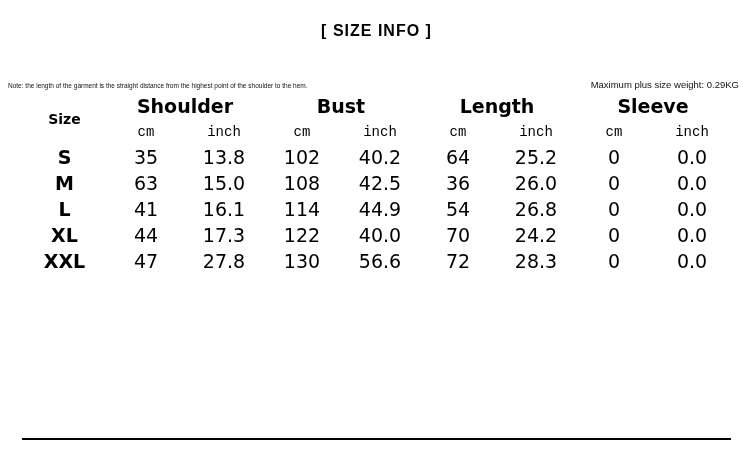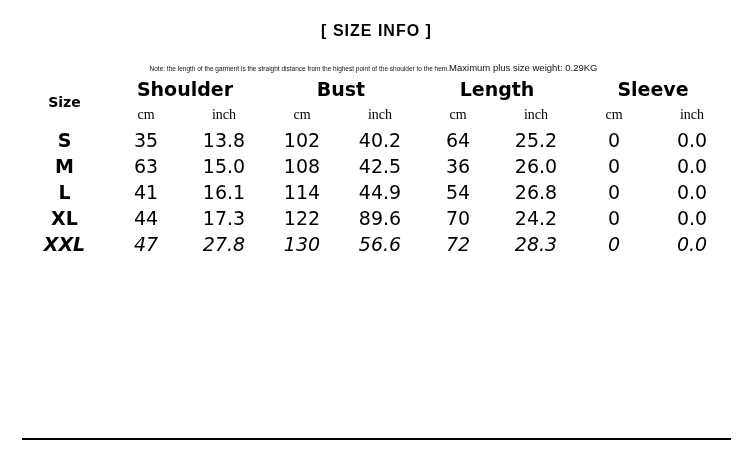--- a/index.html
+++ b/index.html
@@ -30,25 +30,25 @@
     font-family: "DejaVu Sans", sans-serif;
   }
   .subtitle {
     text-align: center;
     font-size: 16px;
     font-weight: bold;
     margin-top: 22px;
     letter-spacing: 1px;
   }
   .note-row {
-    margin-top: 22px;
+    margin-top: 39px;
     padding: 0 8px 0 8px;
     display: flex;
     align-items: flex-end;
-    justify-content: center;
+    justify-content: space-between;
   }
   .note-left {
     font-size: 6.5px;
     color: #111;
     line-height: 1.2;
     max-width: 420px;
   }
   .note-right {
     font-size: 9.5px;
     color: #111;
@@ -65,21 +65,20 @@
     border: 0;
     text-align: center;
     vertical-align: middle;
     padding: 0;
   }
   .hline-top td {
     border-top: 2px solid #000;
   }
   .hline-bottom td {
     border-bottom: 2px solid #000;
-    font-style: italic;
   }
   .row-sep td {
     border-bottom: 1.5px solid #000;
   }
   .grp-head {
     font-size: 19px;
     font-weight: bold;
     height: 27px;
     font-family: "DejaVu Sans", sans-serif;
   }
@@ -88,21 +87,21 @@
     padding-bottom: 2px;
   }
   .size-cell {
     font-size: 14px;
     font-weight: bold;
     font-family: "DejaVu Sans", sans-serif;
   }
   .unit-row td {
     font-size: 14px;
     height: 24px;
-    font-family: Liberation Serif, serif;
+    font-family: Liberation Mono, monospace;
   }
   .data-row td {
     font-size: 19px;
     height: 26px;
     font-family: "DejaVu Sans", sans-serif;
   }
   .footer-row {
     position: relative;
     margin: 0 auto;
     width: 709px;
@@ -217,21 +216,21 @@
         <td>54</td>
         <td>26.8</td>
         <td>0</td>
         <td>0.0</td>
       </tr>
       <tr class="data-row row-sep">
         <td class="size-cell">XL</td>
         <td>44</td>
         <td>17.3</td>
         <td>122</td>
-        <td>89.6</td>
+        <td>40.0</td>
         <td>70</td>
         <td>24.2</td>
         <td>0</td>
         <td>0.0</td>
       </tr>
       <tr class="data-row hline-bottom">
         <td class="size-cell">XXL</td>
         <td>47</td>
         <td>27.8</td>
         <td>130</td>

